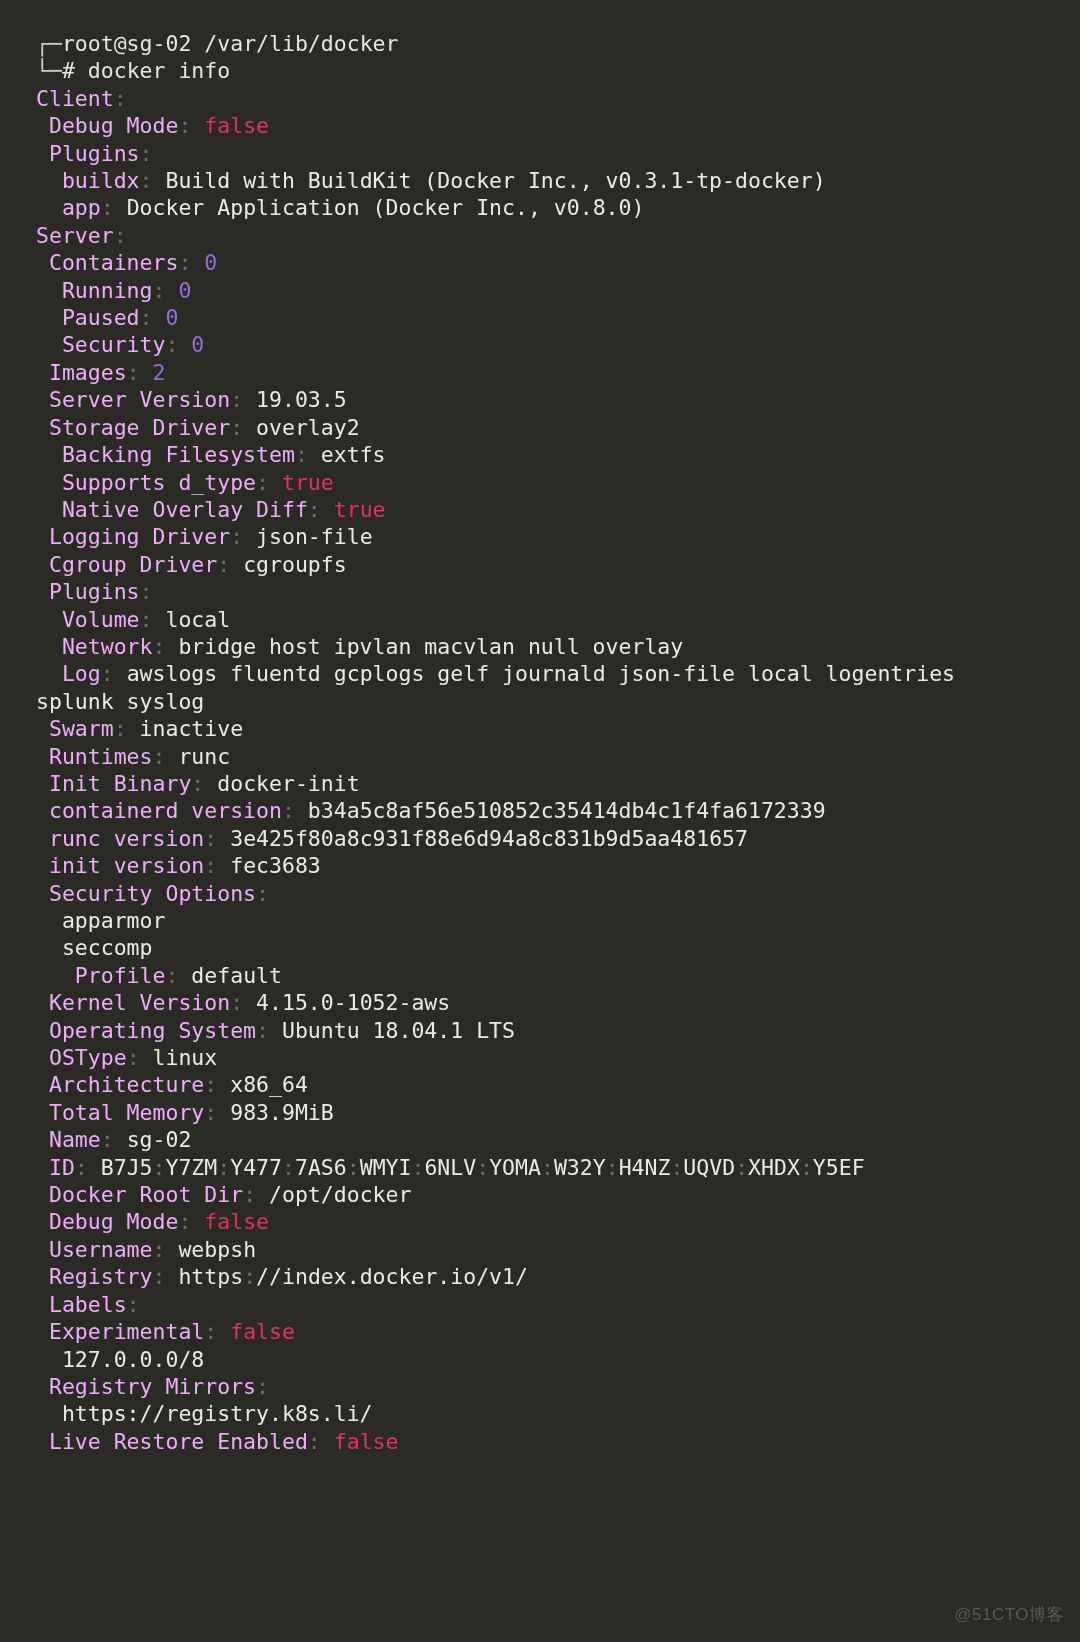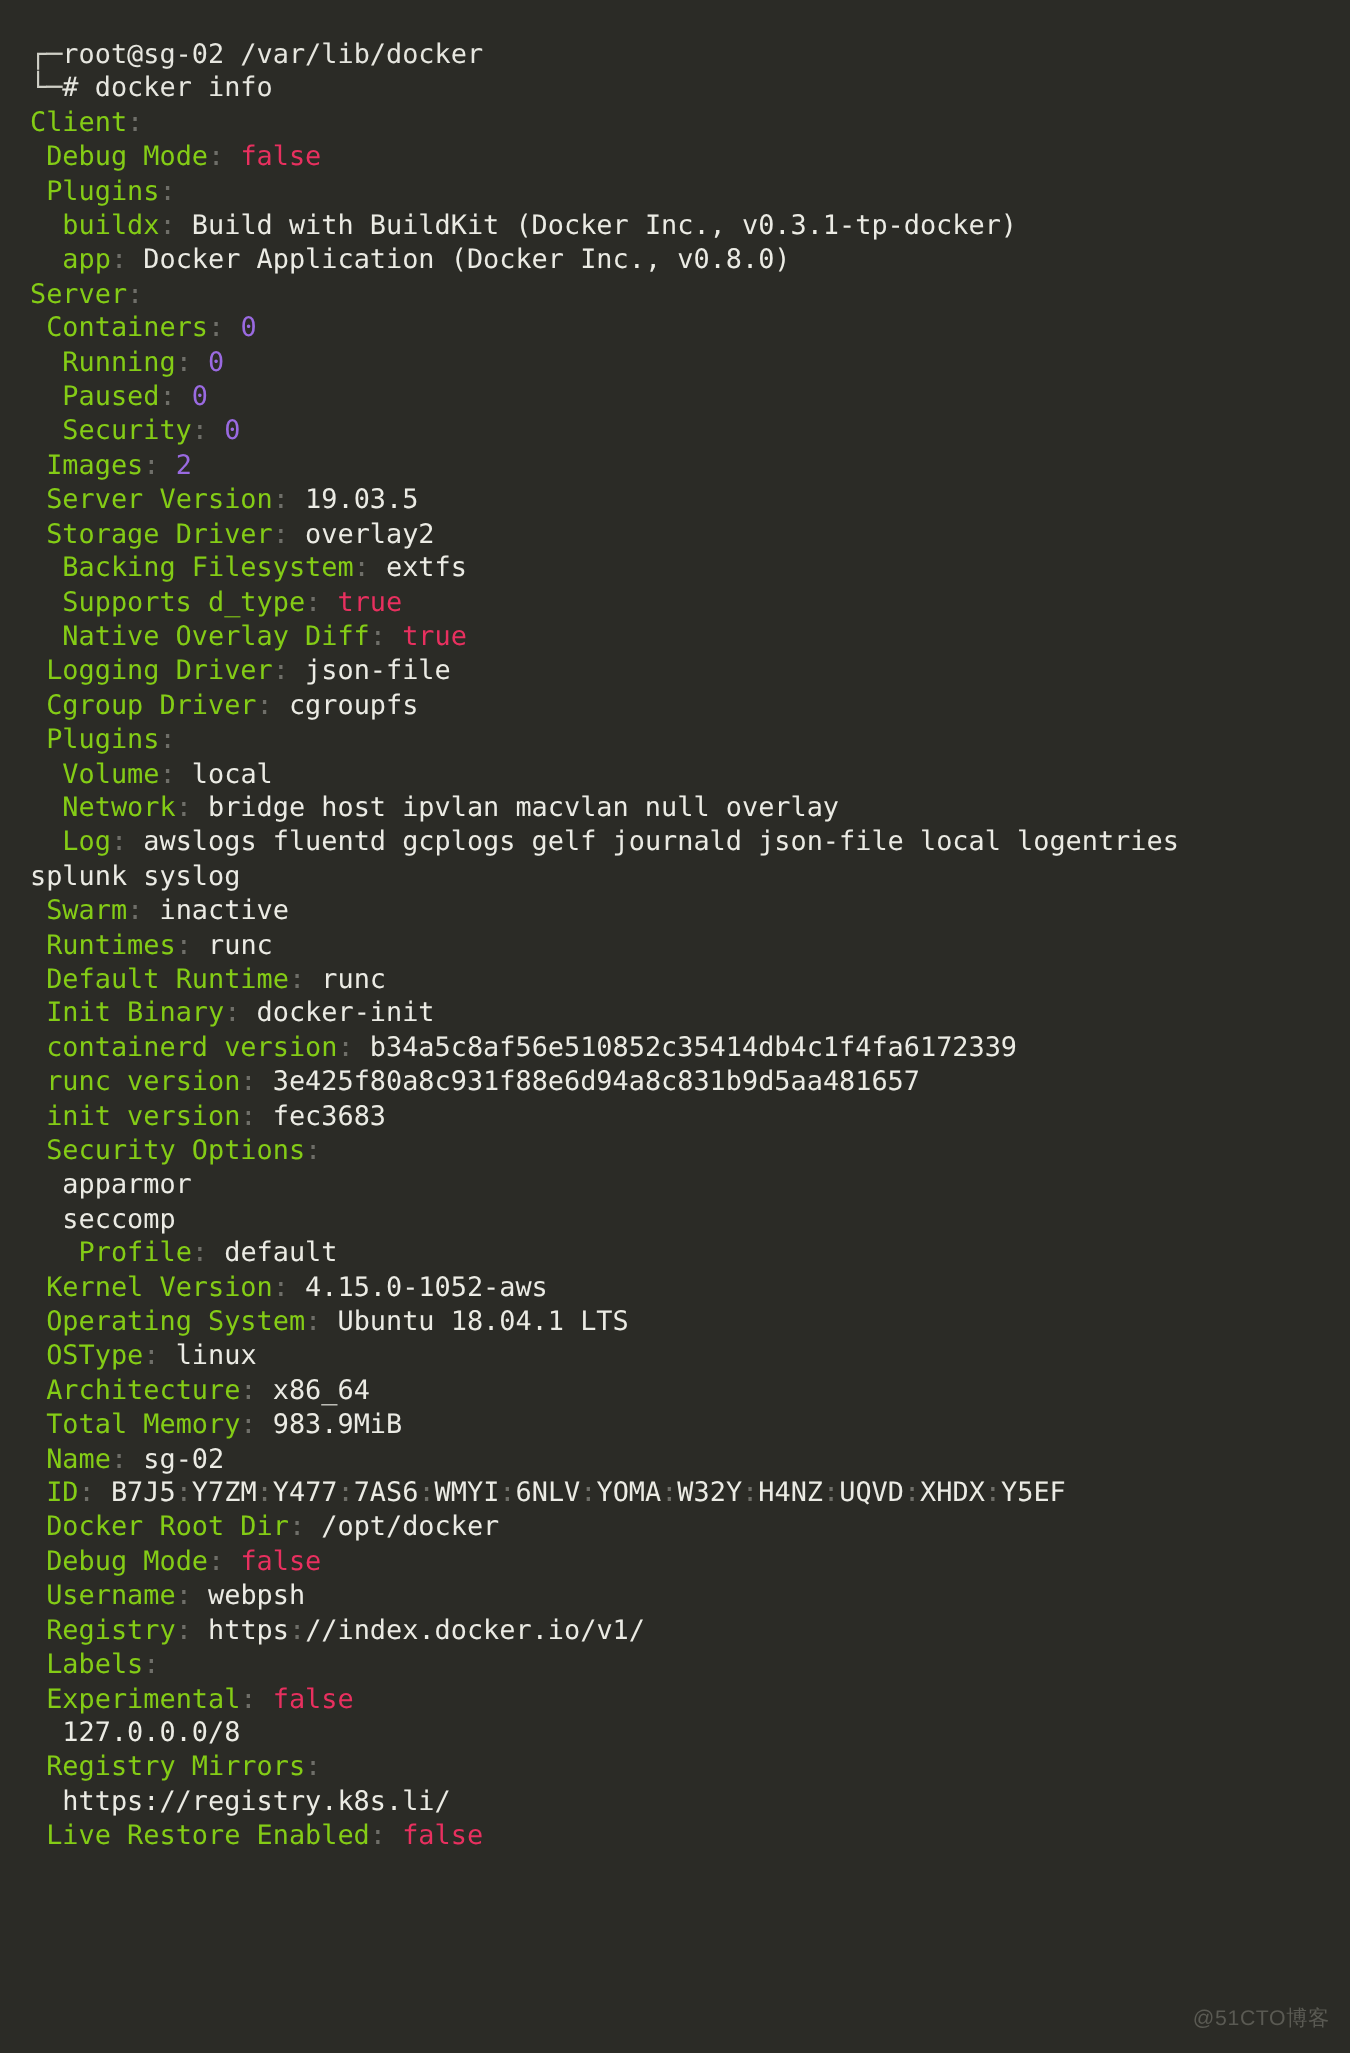--- a/index.html
+++ b/index.html
@@ -10,27 +10,27 @@
   #terminal {
     position: relative;
     width: 1080px;
     height: 1642px;
     background: #2b2b26;
     font-family: "DejaVu Sans Mono", "Liberation Mono", monospace;
     font-size: 21.5px;
     line-height: 27.4px;
     overflow: hidden;
     box-sizing: border-box;
-    padding: 30px 0 0 24px;
+    padding: 30px 0 0 36px;
   }
   .line {
     white-space: pre;
     color: #e6e6df;
   }
-  .k    { color: #84cc16; margin-top: 14px; }       
+  .k    { color: #f0abfc; margin-top: 14px; }       
   .c    { color: #6f6f69; }       
   .v    { color: #ebebe4; }       
   .num  { color: #9a6ae1; }       
   .bool { color: #e8305f; }       
   .prompt { color: #e6e6df; }
   .box  { color: #cfcfc6; }
   .watermark {
     position: absolute;
     right: 16px;
     bottom: 14px;
@@ -68,21 +68,20 @@
       <div class="line"><span>  </span><span class="k">Native Overlay Diff</span><span class="c">:</span><span> </span><span class="bool">true</span></div>
       <div class="line"><span> </span><span class="k">Logging Driver</span><span class="c">:</span><span> </span><span class="v">json-file</span></div>
       <div class="line"><span> </span><span class="k">Cgroup Driver</span><span class="c">:</span><span> </span><span class="v">cgroupfs</span></div>
       <div class="line"><span> </span><span class="k">Plugins</span><span class="c">:</span></div>
       <div class="line"><span>  </span><span class="k">Volume</span><span class="c">:</span><span> </span><span class="v">local</span></div>
       <div class="line"><span>  </span><span class="k">Network</span><span class="c">:</span><span> </span><span class="v">bridge host ipvlan macvlan null overlay</span></div>
       <div class="line"><span>  </span><span class="k">Log</span><span class="c">:</span><span> </span><span class="v">awslogs fluentd gcplogs gelf journald json-file local logentries</span></div>
       <div class="line"><span class="v">splunk syslog</span></div>
       <div class="line"><span> </span><span class="k">Swarm</span><span class="c">:</span><span> </span><span class="v">inactive</span></div>
       <div class="line"><span> </span><span class="k">Runtimes</span><span class="c">:</span><span> </span><span class="v">runc</span></div>
-      <div class="line"><span> </span><span class="k">Default Runtime</span><span class="c">:</span><span> </span><span class="v">runc</span></div>
       <div class="line"><span> </span><span class="k">Init Binary</span><span class="c">:</span><span> </span><span class="v">docker-init</span></div>
       <div class="line"><span> </span><span class="k">containerd version</span><span class="c">:</span><span> </span><span class="v">b34a5c8af56e510852c35414db4c1f4fa6172339</span></div>
       <div class="line"><span> </span><span class="k">runc version</span><span class="c">:</span><span> </span><span class="v">3e425f80a8c931f88e6d94a8c831b9d5aa481657</span></div>
       <div class="line"><span> </span><span class="k">init version</span><span class="c">:</span><span> </span><span class="v">fec3683</span></div>
       <div class="line"><span> </span><span class="k">Security Options</span><span class="c">:</span></div>
       <div class="line"><span>  </span><span></span><span class="v">apparmor</span></div>
       <div class="line"><span>  </span><span></span><span class="v">seccomp</span></div>
       <div class="line"><span>   </span><span class="k">Profile</span><span class="c">:</span><span> </span><span class="v">default</span></div>
       <div class="line"><span> </span><span class="k">Kernel Version</span><span class="c">:</span><span> </span><span class="v">4.15.0-1052-aws</span></div>
       <div class="line"><span> </span><span class="k">Operating System</span><span class="c">:</span><span> </span><span class="v">Ubuntu 18.04.1 LTS</span></div>

